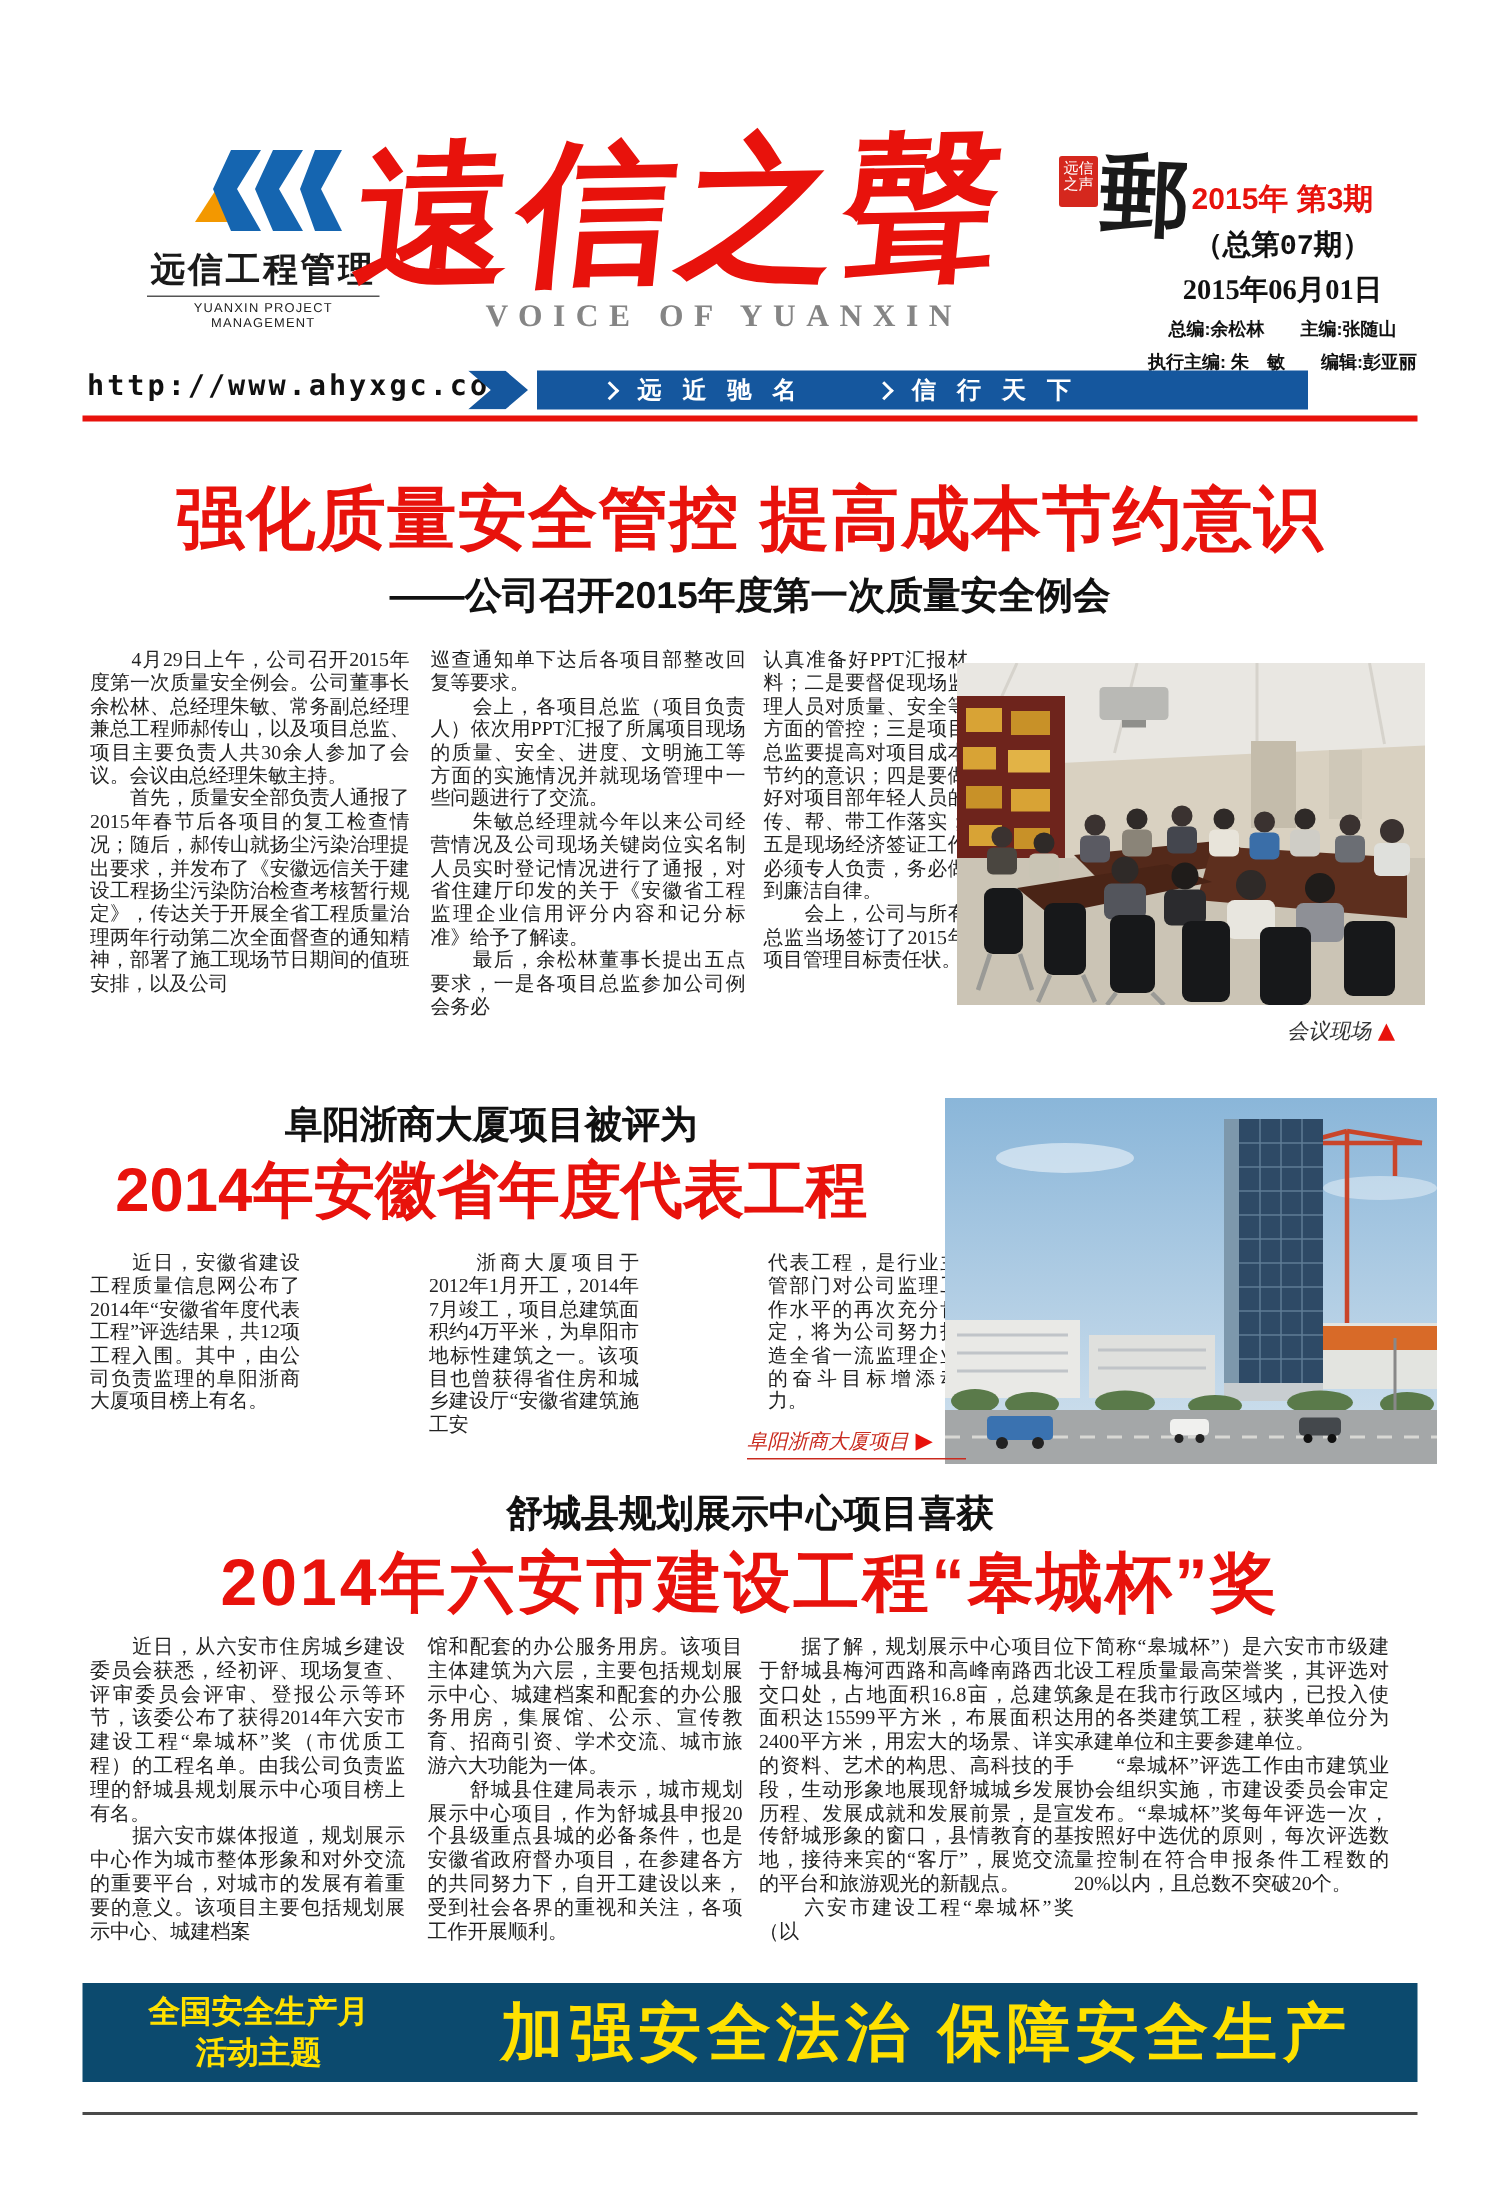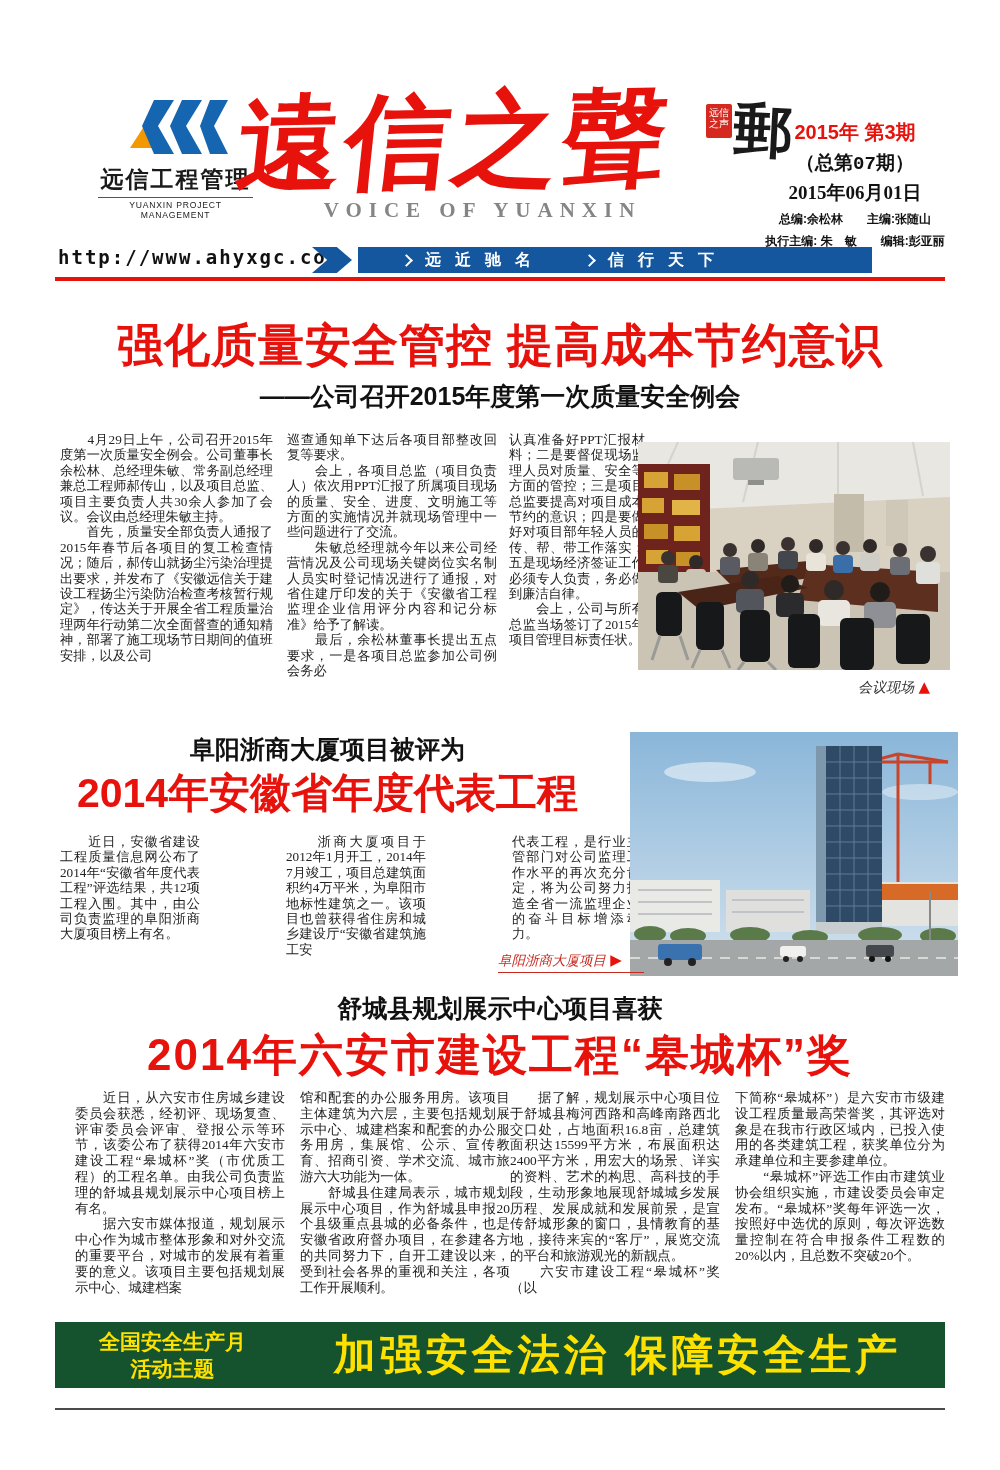--- a/index.html
+++ b/index.html
@@ -64,21 +64,21 @@
   .col p { text-align:justify; }
   .a-body { font-size:13.2px; line-height:15.4px; color:#222;justify-content:space-between; }
   .a-body3 { font-size:13.4px; line-height:15.8px; color:#222; }
 
   .photo { position:absolute; overflow:hidden; }
   .caption { position:absolute; color:#333; font-size:14px; font-family:"DejaVu Serif",serif; font-style:italic; }
   .caption .tri { color:#e8120c; font-style:normal; font-size:15px; }
   .caption-red { color:#c92a1e; border-bottom:1px solid #c92a1e; padding-bottom:2px; }
 
   
-  .banner { position:absolute; left:55px; top:1322px; width:890px; height:66px; background:#14532d; display:flex; align-items:center; }
+  .banner { position:absolute; left:55px; top:1322px; width:890px; height:66px; background:#0c4a6e; display:flex; align-items:center; }
   .banner-left { width:235px; text-align:center; color:#ffe100; font-family:"Liberation Sans","DejaVu Sans",sans-serif; font-weight:bold; font-size:21px; line-height:27px; }
   .banner-main { flex:1; text-align:center; color:#ffe100; font-family:"Liberation Sans","DejaVu Sans",sans-serif; font-weight:bold; font-size:42px; letter-spacing:4px; white-space:nowrap; }
   .footer-line { position:absolute; left:55px; top:1408px; width:890px; height:2px; background:#4a4a4a; }
 </style>
 </head>
 <body>
 
 <div class="page">
 
   <div class="logo-block">
@@ -306,30 +306,30 @@
     </svg>
   </div>
   <div class="caption caption-red" style="left:498px; top:951px; width:146px; text-align:left; font-size:13.5px;">
     <span>阜阳浙商大厦项目</span>
     <span class="tri">▶</span>
   </div>
 
   <div class="kicker" style="left:55px; top:992px; width:890px; font-size:25px;">舒城县规划展示中心项目喜获</div>
   <div class="headline-red" style="left:55px; top:1026px; width:890px; font-size:44px; letter-spacing:2px;">2014年六安市建设工程“皋城杯”奖</div>
 
-  <div class="cols a-body3" style="left:60px; top:1090px; width:885px;justify-content:flex-end;">
+  <div class="cols a-body3" style="left:60px; top:1090px; width:885px;">
     <div class="col" style="width:210px; margin-right:15px;">
         <p>　　近日，从六安市住房城乡建设委员会获悉，经初评、现场复查、评审委员会评审、登报公示等环节，该委公布了获得2014年六安市建设工程“皋城杯”奖（市优质工程）的工程名单。由我公司负责监理的舒城县规划展示中心项目榜上有名。</p>
         <p>　　据六安市媒体报道，规划展示中心作为城市整体形象和对外交流的重要平台，对城市的发展有着重要的意义。该项目主要包括规划展示中心、城建档案</p>
       </div>
-    <div class="col" style="width:210px; margin-right:0;">
+    <div class="col" style="width:210px; margin-right:11px;">
         <p>馆和配套的办公服务用房。该项目主体建筑为六层，主要包括规划展示中心、城建档案和配套的办公服务用房，集展馆、公示、宣传教育、招商引资、学术交流、城市旅游六大功能为一体。</p>
         <p>　　舒城县住建局表示，城市规划展示中心项目，作为舒城县申报20个县级重点县城的必备条件，也是安徽省政府督办项目，在参建各方的共同努力下，自开工建设以来，受到社会各界的重视和关注，各项工作开展顺利。</p>
       </div>
-    <div class="col" style="width:210px; margin-right:15px;">
+    <div class="col" style="width:210px; ">
         <p>　　据了解，规划展示中心项目位于舒城县梅河西路和高峰南路西北交口处，占地面积16.8亩，总建筑面积达15599平方米，布展面积达2400平方米，用宏大的场景、详实的资料、艺术的构思、高科技的手段，生动形象地展现舒城城乡发展历程、发展成就和发展前景，是宣传舒城形象的窗口，县情教育的基地，接待来宾的“客厅”，展览交流的平台和旅游观光的新靓点。</p>
         <p>　　六安市建设工程“皋城杯”奖（以</p>
       </div>
     <div class="col" style="width:210px;">
         <p>下简称“皋城杯”）是六安市市级建设工程质量最高荣誉奖，其评选对象是在我市行政区域内，已投入使用的各类建筑工程，获奖单位分为承建单位和主要参建单位。</p>
         <p>　　“皋城杯”评选工作由市建筑业协会组织实施，市建设委员会审定发布。“皋城杯”奖每年评选一次，按照好中选优的原则，每次评选数量控制在符合申报条件工程数的20%以内，且总数不突破20个。</p>
       </div>
   </div>
 
   <div class="banner">

